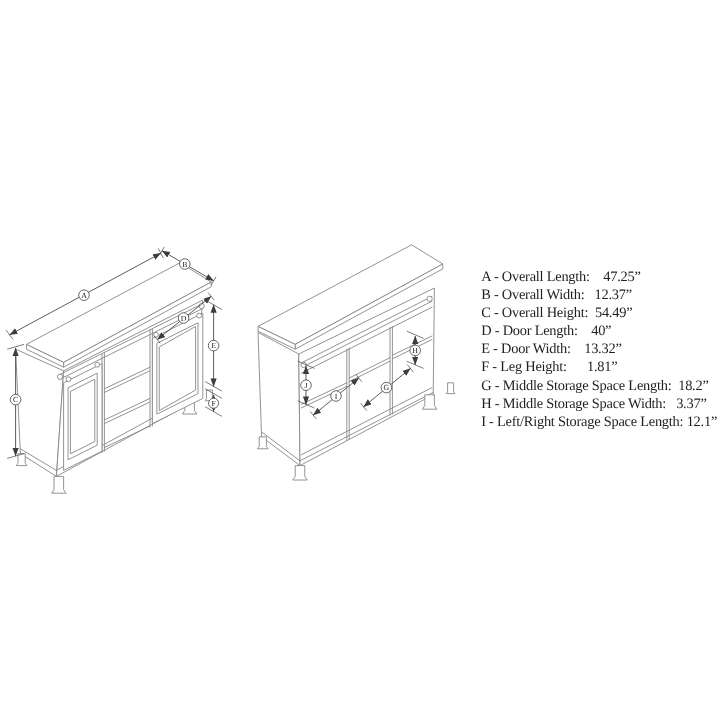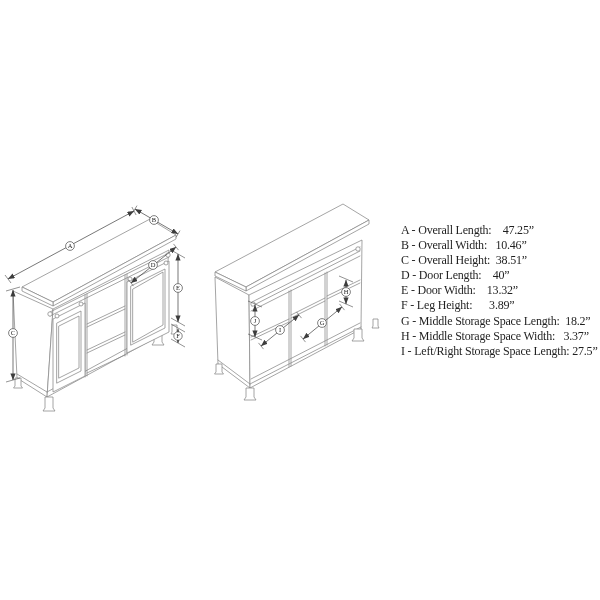--- a/index.html
+++ b/index.html
@@ -191,23 +191,23 @@
       <line class="tick" x1="134" y1="88" x2="148" y2="94"></line>
       <line class="tick" x1="134" y1="113" x2="148" y2="119"></line>
       <line class="dim" x1="141" y1="92" x2="141" y2="116" marker-start="url(#arwS)" marker-end="url(#arwE)"></line>
       <circle class="dimc" cx="141" cy="104" r="4.4"></circle>
       <text class="dimt" x="141" y="106.4">H</text>
     </g>
   </svg>
 
   <div id="legend">
     <div class="lrow">A - Overall Length:    47.25”</div>
-    <div class="lrow">B - Overall Width:   10.46”</div>
-    <div class="lrow">C - Overall Height:  38.51”</div>
+    <div class="lrow">B - Overall Width:   12.37”</div>
+    <div class="lrow">C - Overall Height:  54.49”</div>
     <div class="lrow">D - Door Length:    40”</div>
     <div class="lrow">E - Door Width:    13.32”</div>
-    <div class="lrow">F - Leg Height:      3.89”</div>
+    <div class="lrow">F - Leg Height:      1.81”</div>
     <div class="lrow">G - Middle Storage Space Length:  18.2”</div>
     <div class="lrow">H - Middle Storage Space Width:   3.37”</div>
-    <div class="lrow">I - Left/Right Storage Space Length: 27.5”</div>
+    <div class="lrow">I - Left/Right Storage Space Length: 12.1”</div>
   </div>
 
 </div>
 
 </body></html>

